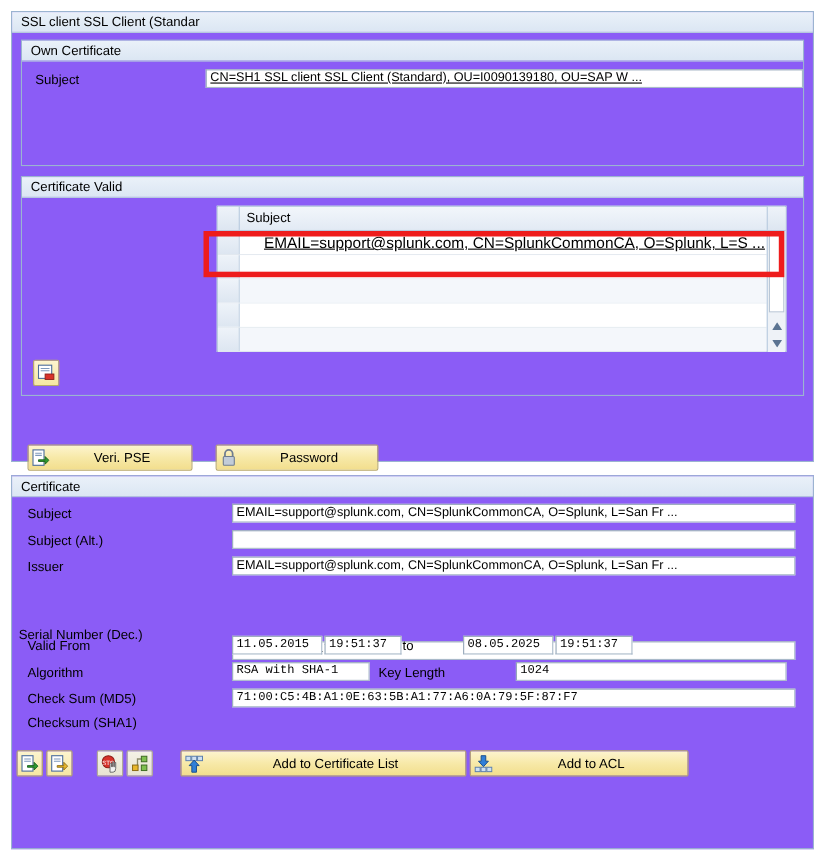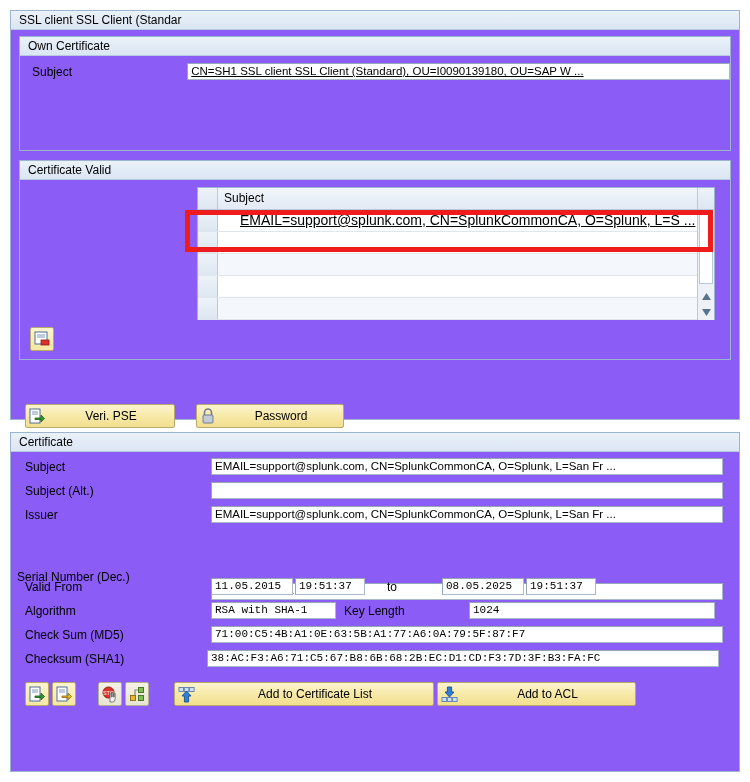--- a/index.html
+++ b/index.html
@@ -282,43 +282,42 @@
 
       <div class="frow" style="left:0;top:102px;width:726px;">
         <div class="flabel" style="width:200px;padding-left:6px;box-sizing:border-box;">Serial Number (Dec.)</div>
         <div class="finput mono" style="width:512px;margin-top:29px;">16551569488170448198</div>
       </div>
 
       <div class="frow" style="left:0;top:126px;width:726px;">
         <div class="flabel" style="width:200px;padding-left:14px;box-sizing:border-box;">Valid From</div>
         <div class="finput mono" style="width:82px;">11.05.2015</div>
         <div class="finput mono" style="width:70px;margin-left:2px;">19:51:37</div>
-        <div class="flabel" style="margin-left:22px;width:55px;">to</div>
+        <div class="flabel" style="margin-left:1px;width:55px;">to</div>
         <div class="finput mono" style="width:82px;">08.05.2025</div>
         <div class="finput mono" style="width:70px;margin-left:2px;">19:51:37</div>
       </div>
 
       <div class="frow" style="left:0;top:150px;width:726px;">
         <div class="flabel" style="width:200px;padding-left:14px;box-sizing:border-box;">Algorithm</div>
         <div class="finput mono" style="width:125px;">RSA with SHA-1</div>
         <div class="flabel" style="margin-left:8px;width:125px;">Key Length</div>
         <div class="finput mono" style="width:246px;">1024</div>
       </div>
 
       <div class="frow" style="left:0;top:174px;width:726px;">
         <div class="flabel" style="width:200px;padding-left:14px;box-sizing:border-box;">Check Sum (MD5)</div>
         <div class="finput mono" style="width:512px;">71:00:C5:4B:A1:0E:63:5B:A1:77:A6:0A:79:5F:87:F7</div>
       </div>
 
       <div class="frow" style="left:0;top:198px;width:726px;">
         <div class="flabel" style="width:196px;padding-left:14px;box-sizing:border-box;">Checksum (SHA1)</div>
-        <div class="finput mono" style="width:512px;">38:AC:F3:A6:71:C5:67:B8:6B:68:2B:EC:D1:CD:F3:7D:3F:B3:FA:FC</div>
-      </div>
-
-      <div style="position:absolute;left:14px;top:230px;display:flex;align-items:flex-end;">
+      </div>
+
+      <div style="position:absolute;left:4px;top:230px;display:flex;align-items:flex-end;">
 
         <div class="icobtn">
           <svg width="16" height="16" viewBox="0 0 16 16">
             <rect x="1" y="1" width="10" height="14" fill="#ffffff" stroke="#4c6e9c" stroke-width="1"></rect>
             <line x1="3" y1="4" x2="9" y2="4" stroke="#7d98bb" stroke-width="1"></line>
             <line x1="3" y1="6" x2="9" y2="6" stroke="#7d98bb" stroke-width="1"></line>
             <path d="M6 10 L12 10 L12 7 L15.5 10.5 L12 14 L12 11.5 L6 11.5 Z" fill="#2f9a32" stroke="#16601a" stroke-width="0.8"></path>
           </svg>
         </div>
         <div class="icobtn" style="margin-left:3px;">

